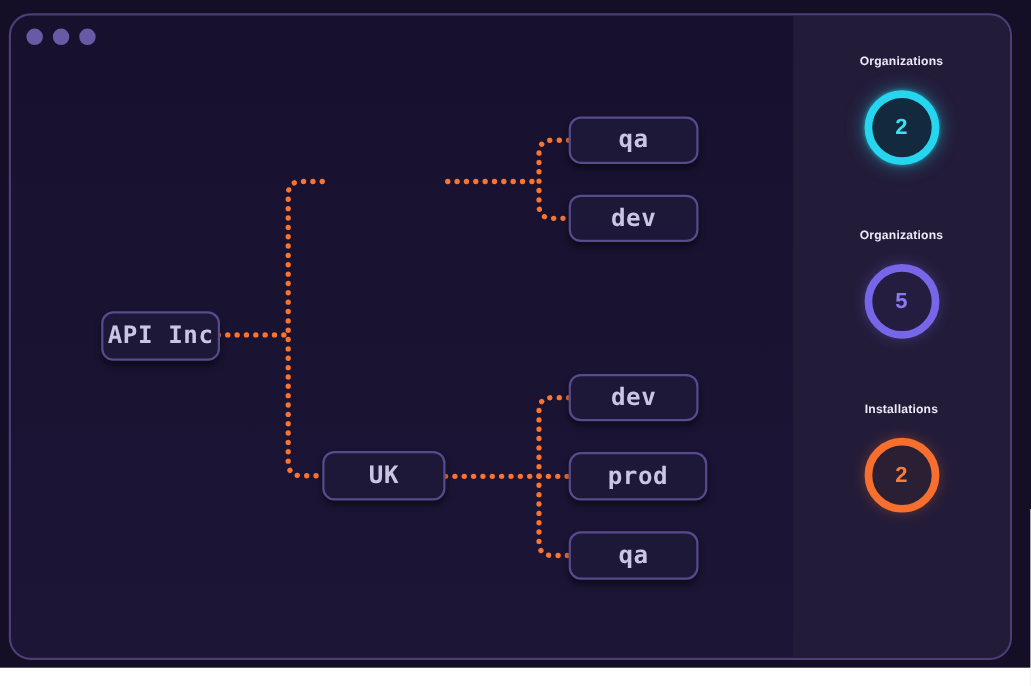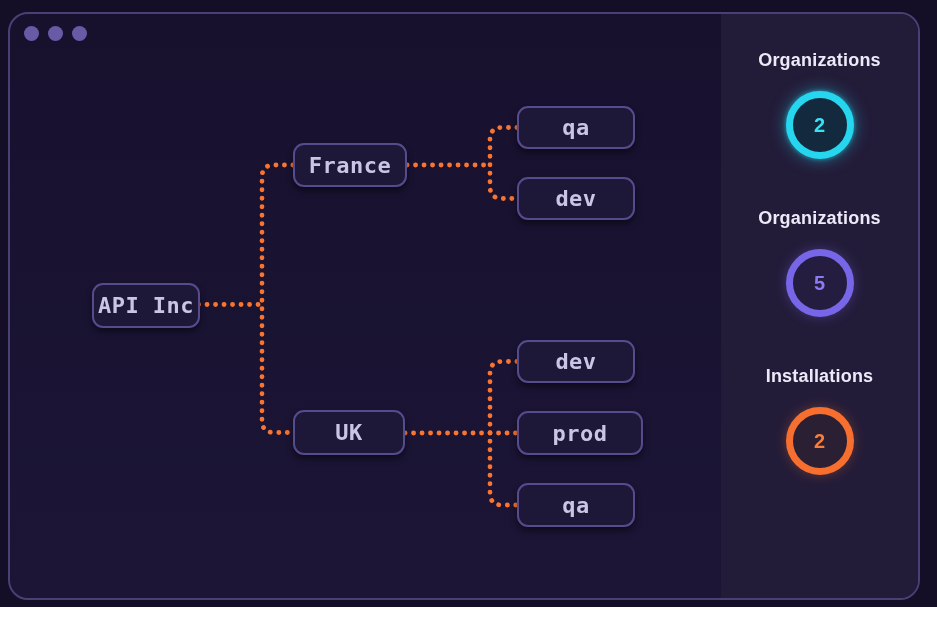--- a/index.html
+++ b/index.html
@@ -35,21 +35,21 @@
   }
   .sidebar {
     position:absolute; top:0; right:0; width:197px; height:100%;
     background:#231c39; z-index:4;
   }
   .stat { position:absolute; left:0; width:100%; text-align:center; }
   .stat-organizations { top:36px; }
   .stat-environments  { top:194px; }
   .stat-installations { top:352px; }
   .stat-title {
-    font-size:18px; font-weight:bold; color:#eee9f8; letter-spacing:0.2px;
+    font-size:11px; font-weight:bold; color:#eee9f8; letter-spacing:0.2px;
   }
   .stat-circle {
     width:68px; height:68px; margin:20px auto 0; box-sizing:border-box;
     border-radius:50%; border:7px solid; display:flex;
     align-items:center; justify-content:center;
     font-size:20px; font-weight:bold;
   }
   .circle-cyan {
     border-color:#26d5ee; background:#12293e; color:#3be0f3;
     box-shadow:0 0 16px rgba(38,213,238,0.5), 0 0 4px rgba(38,213,238,0.6);
@@ -85,23 +85,20 @@
         <path d="M507 113.5 H492 Q480 113.5 480 125.5 V172.5 Q480 184.5 492 184.5 H507"></path>
         <path d="M395 419 H507"></path>
         <path d="M507 347.5 H492 Q480 347.5 480 359.5 V479 Q480 491 492 491 H507"></path>
       </g>
     </svg>
 
     <div class="node" style="left:82px;  top:269px; width:108px; height:45px;">
       <span>API Inc</span>
     </div>
 
-    <div class="node" style="left:283px; top:129px; width:114px; height:44px;">
-      <span>France</span>
-    </div>
     <div class="node" style="left:507px; top:92px;  width:118px; height:43px;">
       <span>qa</span>
     </div>
     <div class="node" style="left:507px; top:163px; width:118px; height:43px;">
       <span>dev</span>
     </div>
 
     <div class="node" style="left:283px; top:396px; width:112px; height:45px;">
       <span>UK</span>
     </div>

